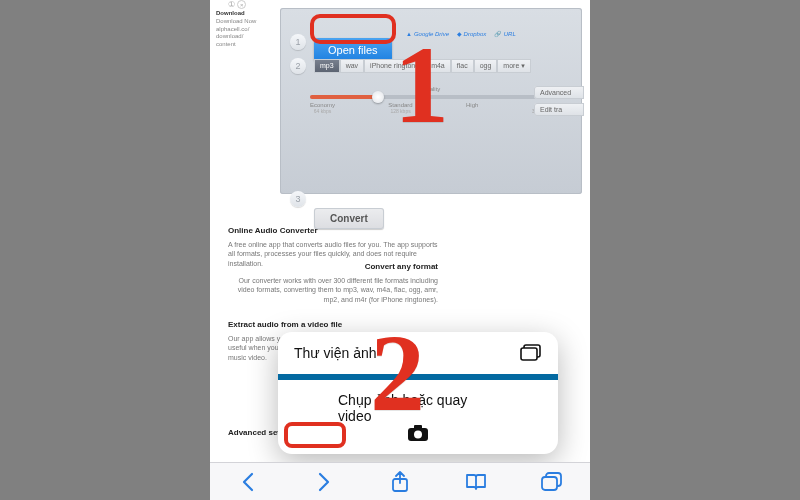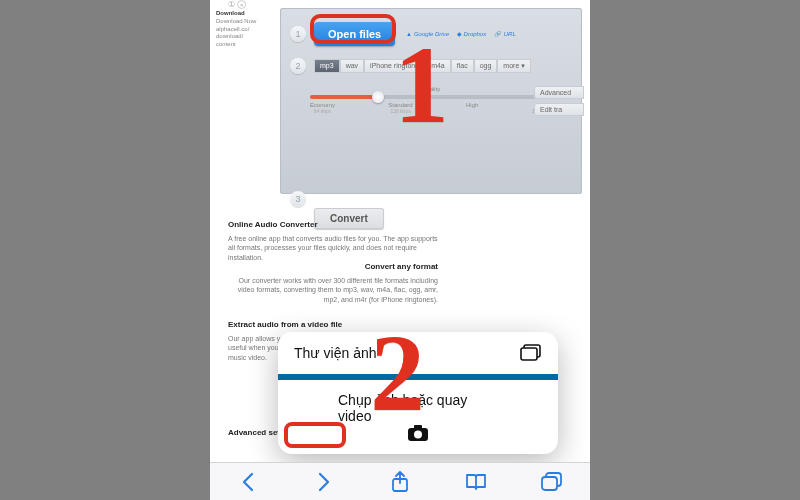--- a/index.html
+++ b/index.html
@@ -10,40 +10,40 @@
   .ad-col { position: absolute; left: 6px; top: 10px; width: 58px; font-size: 6px; color: #888; line-height: 1.3; }
   .ad-col .dl { color: #333; font-weight: 600; }
   .ad-mark { position: absolute; left: 18px; top: 0px; font-size: 8px; color: #aaa; display:flex; align-items:center; gap:2px;}
   .ad-mark .x { border:1px solid #ccc; border-radius:50%; width:9px; height:9px; display:flex; align-items:center; justify-content:center; font-size:6px;}
   .app-card { position: absolute; left: 70px; top: 8px; width: 302px; height: 186px; background: linear-gradient(#d9dee4,#c6ccd4); border-radius: 3px; box-shadow: inset 0 0 0 1px #b8bec6; }
   .step { position: absolute; display:flex; align-items:center; gap:8px; }
   .step-num { background: linear-gradient(#f5f7fa,#dfe3e8); width:16px; height:16px; border-radius:50%; display:flex; align-items:center; justify-content:center; font-size:9px; color:#9aa0a8; box-shadow:0 1px 1px rgba(0,0,0,.15);}
   .s1 { left:10px; top:14px; }
   .s2 { left:10px; top:50px; }
   .s3 { left:10px; top:160px; }
-  .open-btn { background: linear-gradient(#4aa3f0,#1d7fe0); color:#fff; font-size:11px; font-weight:700; padding:6px 14px; border-radius:4px; box-shadow:0 1px 2px rgba(0,0,0,.3);}
+  .open-btn { background: linear-gradient(#4aa3f0,#1d7fe0); color:#fff; font-size:11px; font-weight:400; padding:6px 14px; border-radius:4px; box-shadow:0 1px 2px rgba(0,0,0,.3);margin-top:16px;}
   .cloud-links { position:absolute; left:126px; top:22px; font-size:6px; color:#2a7de0; display:flex; gap:8px; }
   .cloud-links span { display:flex; align-items:center; gap:2px; }
   .fmt-tabs { display:flex; gap:0; font-size:7px; }
   .fmt-tabs .t { background: linear-gradient(#f0f2f5,#dde1e6); padding:3px 6px; color:#666; box-shadow:inset 0 0 0 1px #c8cdd3; }
   .fmt-tabs .t.active { background: linear-gradient(#7a8290,#5a6270); color:#fff; }
   .quality { position:absolute; left:30px; top:78px; width:242px; }
   .q-lbl { text-align:center; font-size:6px; color:#888; }
   .q-track { position:relative; height:4px; background:#b8bec6; border-radius:2px; margin:3px 0; }
   .q-fill { position:absolute; left:0; top:0; height:4px; width:28%; background:#e06040; border-radius:2px; }
   .q-thumb { position:absolute; left:28%; top:-4px; width:12px; height:12px; background:radial-gradient(#fff,#e0e3e8); border-radius:50%; box-shadow:0 1px 2px rgba(0,0,0,.3); transform:translateX(-50%);}
   .q-ticks { display:flex; justify-content:space-between; font-size:6px; color:#888; }
   .q-ticks div { text-align:center; }
   .q-ticks .k { font-size:5px; color:#aaa; }
   .side-btns { position:absolute; right:-2px; top:78px; display:flex; flex-direction:column; gap:4px; }
   .side-btns .sb { background:linear-gradient(#f0f2f5,#dde1e6); font-size:7px; color:#666; padding:3px 6px; border-radius:3px 0 0 3px; box-shadow:inset 0 0 0 1px #c8cdd3; width:50px; overflow:hidden; white-space:nowrap;}
   .convert-btn { background:linear-gradient(#ecedef,#dcdde1); font-size:10px; font-weight:600; color:#555; padding:5px 16px; border-radius:3px; box-shadow:0 1px 1px rgba(0,0,0,.2), inset 0 0 0 1px #c8cdd3;margin-top:40px;}
   .body-text { position:absolute; left:18px; width:210px; font-size:7px; color:#777; line-height:1.35; }
   .body-text h3 { font-size:8px; color:#222; font-weight:700; margin-bottom:3px;}
-  .bt1 { top:220px; }
+  .bt1 { top:226px; }
   .bt2 { top:262px;text-align:right; }
   .bt3 { top:320px; }
   .bt5 { top:428px; }
   .popup { position:absolute; left:68px; bottom:46px; width:280px; background:#fff; border-radius:14px; box-shadow:0 8px 30px rgba(0,0,0,.28); overflow:hidden; }
   .popup .row { display:flex; align-items:center; justify-content:space-between; padding:12px 16px; font-size:14px; color:#111; }
   .popup .row + .row { border-top:6px solid #0369a1;flex-direction:column; }
   .popup .ico { width:22px; height:18px; display:flex; align-items:center; justify-content:center; }
   .toolbar { position:absolute; left:0; right:0; bottom:0; height:38px; background:#f7f7f9; border-top:1px solid #d3d3d8; display:flex; align-items:center; justify-content:space-around; }
   .tb-ico { width:24px; height:24px; display:flex; align-items:center; justify-content:center; color:#2a7de0; }
   .tb-ico svg { stroke:#2a7de0; }

